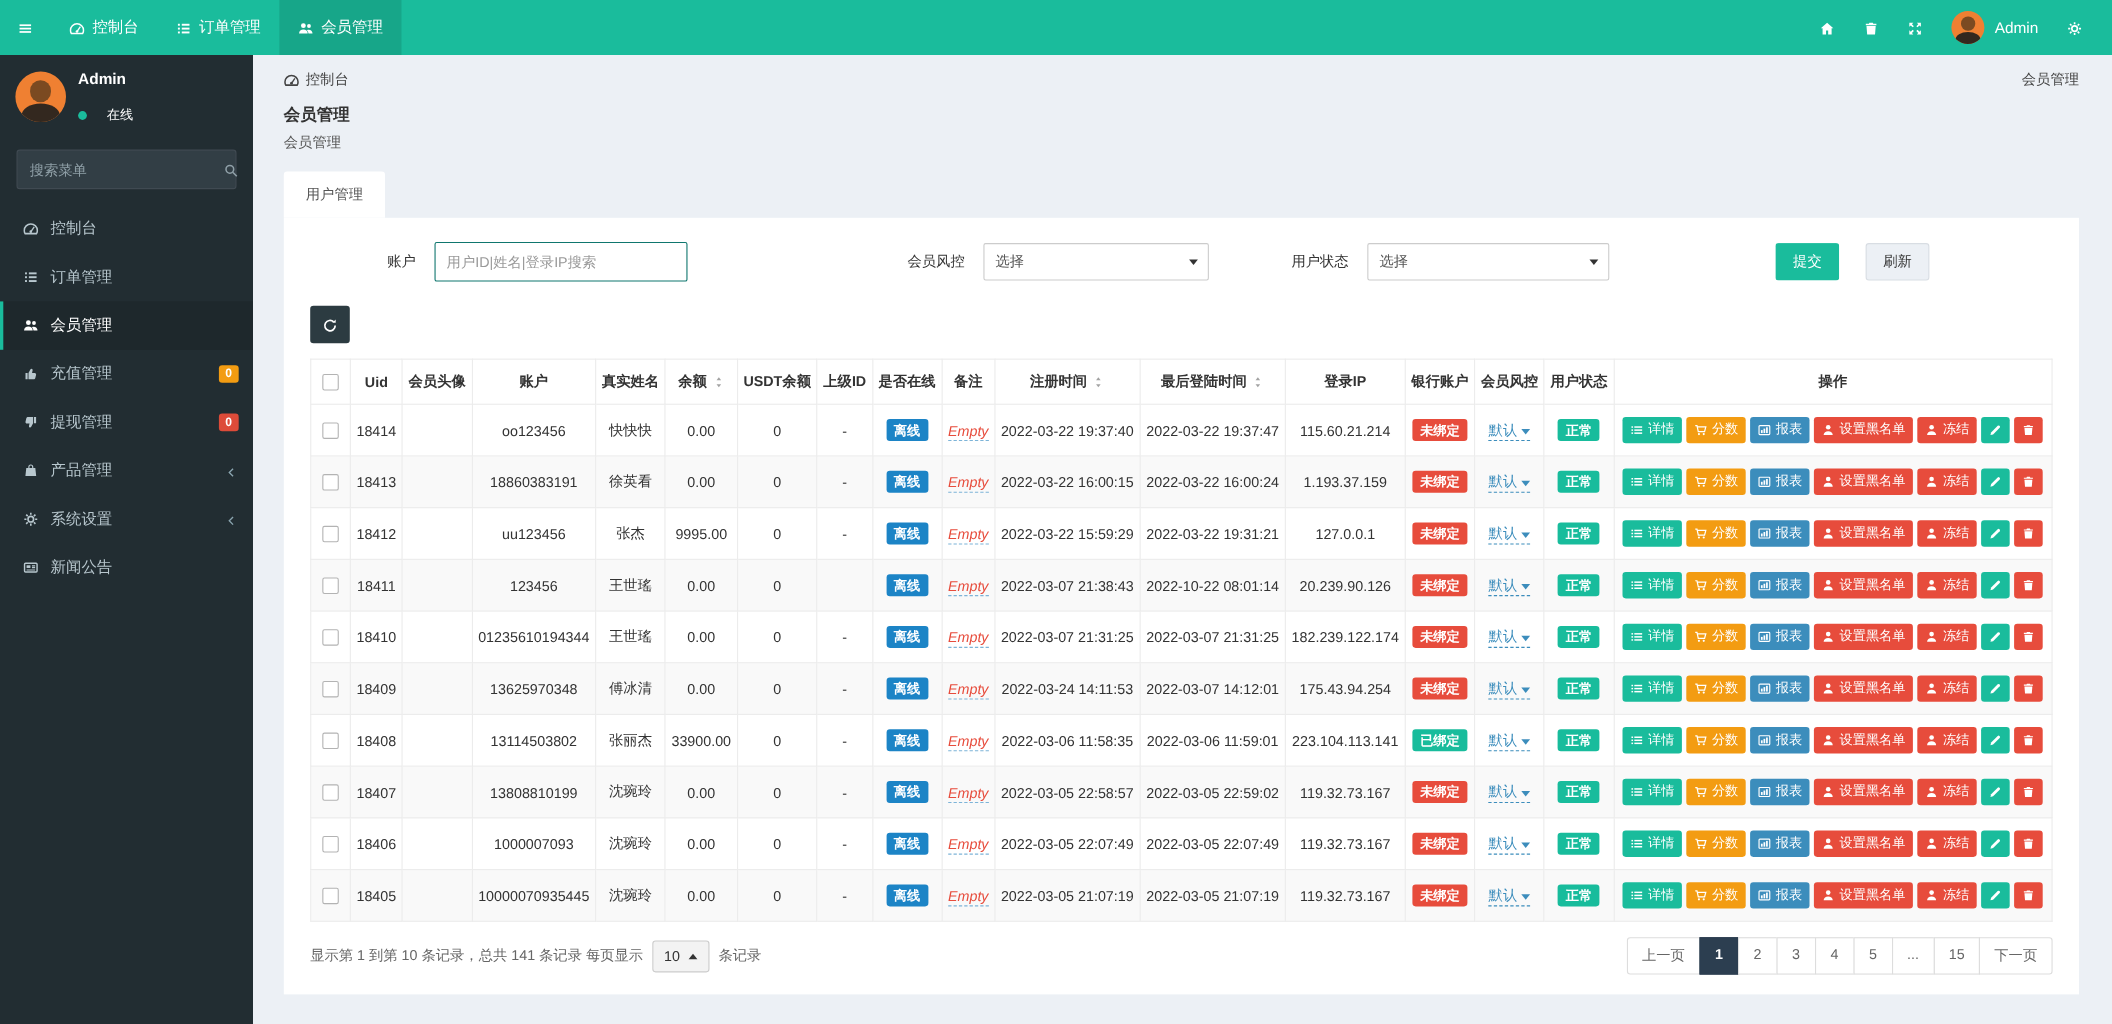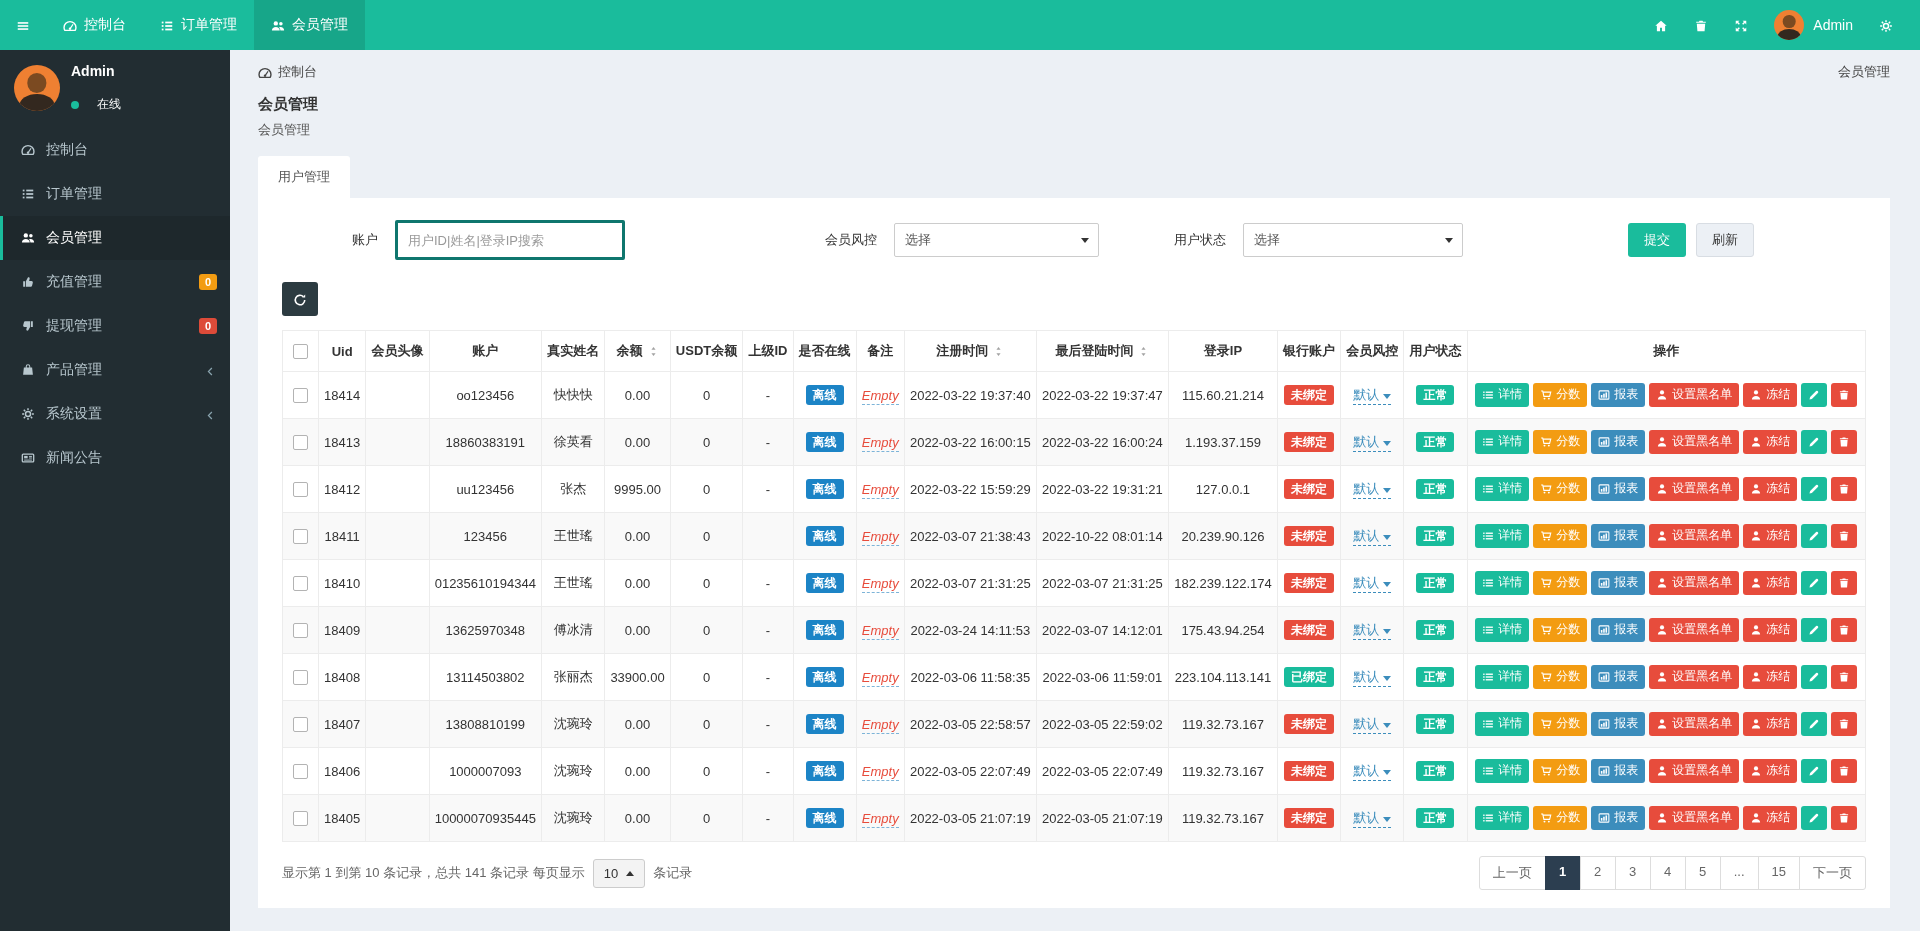--- a/index.html
+++ b/index.html
@@ -55,27 +55,27 @@
   .page-title { font-size:15px; font-weight:bold; color:#333; }
   .page-subtitle { font-size:13px; color:#555; margin-top:7px; }
   .tabs { margin-top:17px; display:flex; }
   .tab { background:#fff; padding:12px 20px; font-size:13px; color:#555; border-radius:3px 3px 0 0; cursor:pointer; }
   .panel { background:#fff; padding:22px 24px 18px; margin-bottom:25px; }
 
   
   .filter-row { display:flex; align-items:center; }
   .fgroup { display:flex; align-items:center; }
   .fgroup label { font-size:13px; color:#333; margin-right:17px; white-space:nowrap; }
-  .f-input { width:230px; height:34px; border:3px solid #0f766e; border-radius:2px; padding:17px 10px; font-size:13px; font-family:inherit; color:#1d4ed8; outline:none; }
+  .f-input { width:230px; height:34px; border:1px solid #0f766e; border-radius:2px; padding:17px 10px; font-size:13px; font-family:inherit; color:#1d4ed8; outline:none; }
   .f-input::placeholder { color:#999; }
   .f-select { position:relative; height:34px; border:1px solid #ccc; border-radius:2px; background:#fff; display:flex; align-items:center; padding:0 10px; font-size:13px; color:#555; cursor:pointer; }
   .f-select .caret { position:absolute; right:9px; width:0; height:0; border-left:4px solid transparent; border-right:4px solid transparent; border-top:5px solid #333; }
   .btn { display:inline-flex; align-items:center; justify-content:center; height:34px; padding:0 15px; border:1px solid transparent; border-radius:3px; font-size:13px; cursor:pointer; font-family:inherit; }
   .btn-submit { background:#1abc9c; color:#fff; }
-  .btn-refresh { background:#ecf0f5; color:#333; border-color:#d8dde3; margin-left:6px; }
+  .btn-refresh { background:#ecf0f5; color:#333; border-color:#d8dde3; margin-left:20px; }
   .toolbar { margin-top:22px; }
   .btn-reload { width:36px; height:34px; background:#2c3b41; border:none; border-radius:3px; color:#fff; cursor:pointer; display:inline-flex; align-items:center; justify-content:center; }
 
   
   .tablewrap { margin-top:14px; }
   table { width:100%; border-collapse:collapse; font-size:13px; color:#333; }
   th, td { border:1px solid #ececec; text-align:center; vertical-align:middle; padding:6px 5px; }
   thead th { font-weight:bold; padding:11px 5px; background:#fff; white-space:nowrap; }
   tbody tr { height:47px; }
   tbody tr:nth-child(even) { background:#f9f9f9; }
@@ -184,20 +184,27 @@
         <span class="head"></span>
         <span class="torso"></span>
       </span>
     <div>
       <div class="user-name">Admin</div>
       <div class="user-status">
         <span class="dot"></span>
         <span>在线</span>
       </div>
     </div>
+  </div>
+  <div class="side-search">
+    <input type="text" placeholder="搜索菜单" style="">
+    <span class="sicon"><svg width="14" height="14" viewBox="0 0 16 16" fill="currentColor" aria-hidden="true">
+          <circle cx="6.8" cy="6.8" r="4" fill="none" stroke="currentColor" stroke-width="1.6"></circle>
+          <path d="M9.8 9.8 14 14" stroke="currentColor" stroke-width="1.6"></path>
+        </svg></span>
   </div>
   <ul class="side-menu" id="side-menu">
       <li class="side-item">
         <span class="micon">
           <svg width="14" height="14" viewBox="0 0 16 16" fill="currentColor" aria-hidden="true">
             <path d="M8 3a6.8 6.8 0 0 0-6.8 6.8c0 1.2.3 2.3.9 3.2h11.8c.6-.9.9-2 .9-3.2A6.8 6.8 0 0 0 8 3z" fill="none" stroke="currentColor" stroke-width="1.6"></path>
             <path d="M8 11.2 11.5 6" stroke="currentColor" stroke-width="1.4" fill="none"></path>
             <circle cx="8" cy="11" r="1.4"></circle>
           </svg>
         </span>

